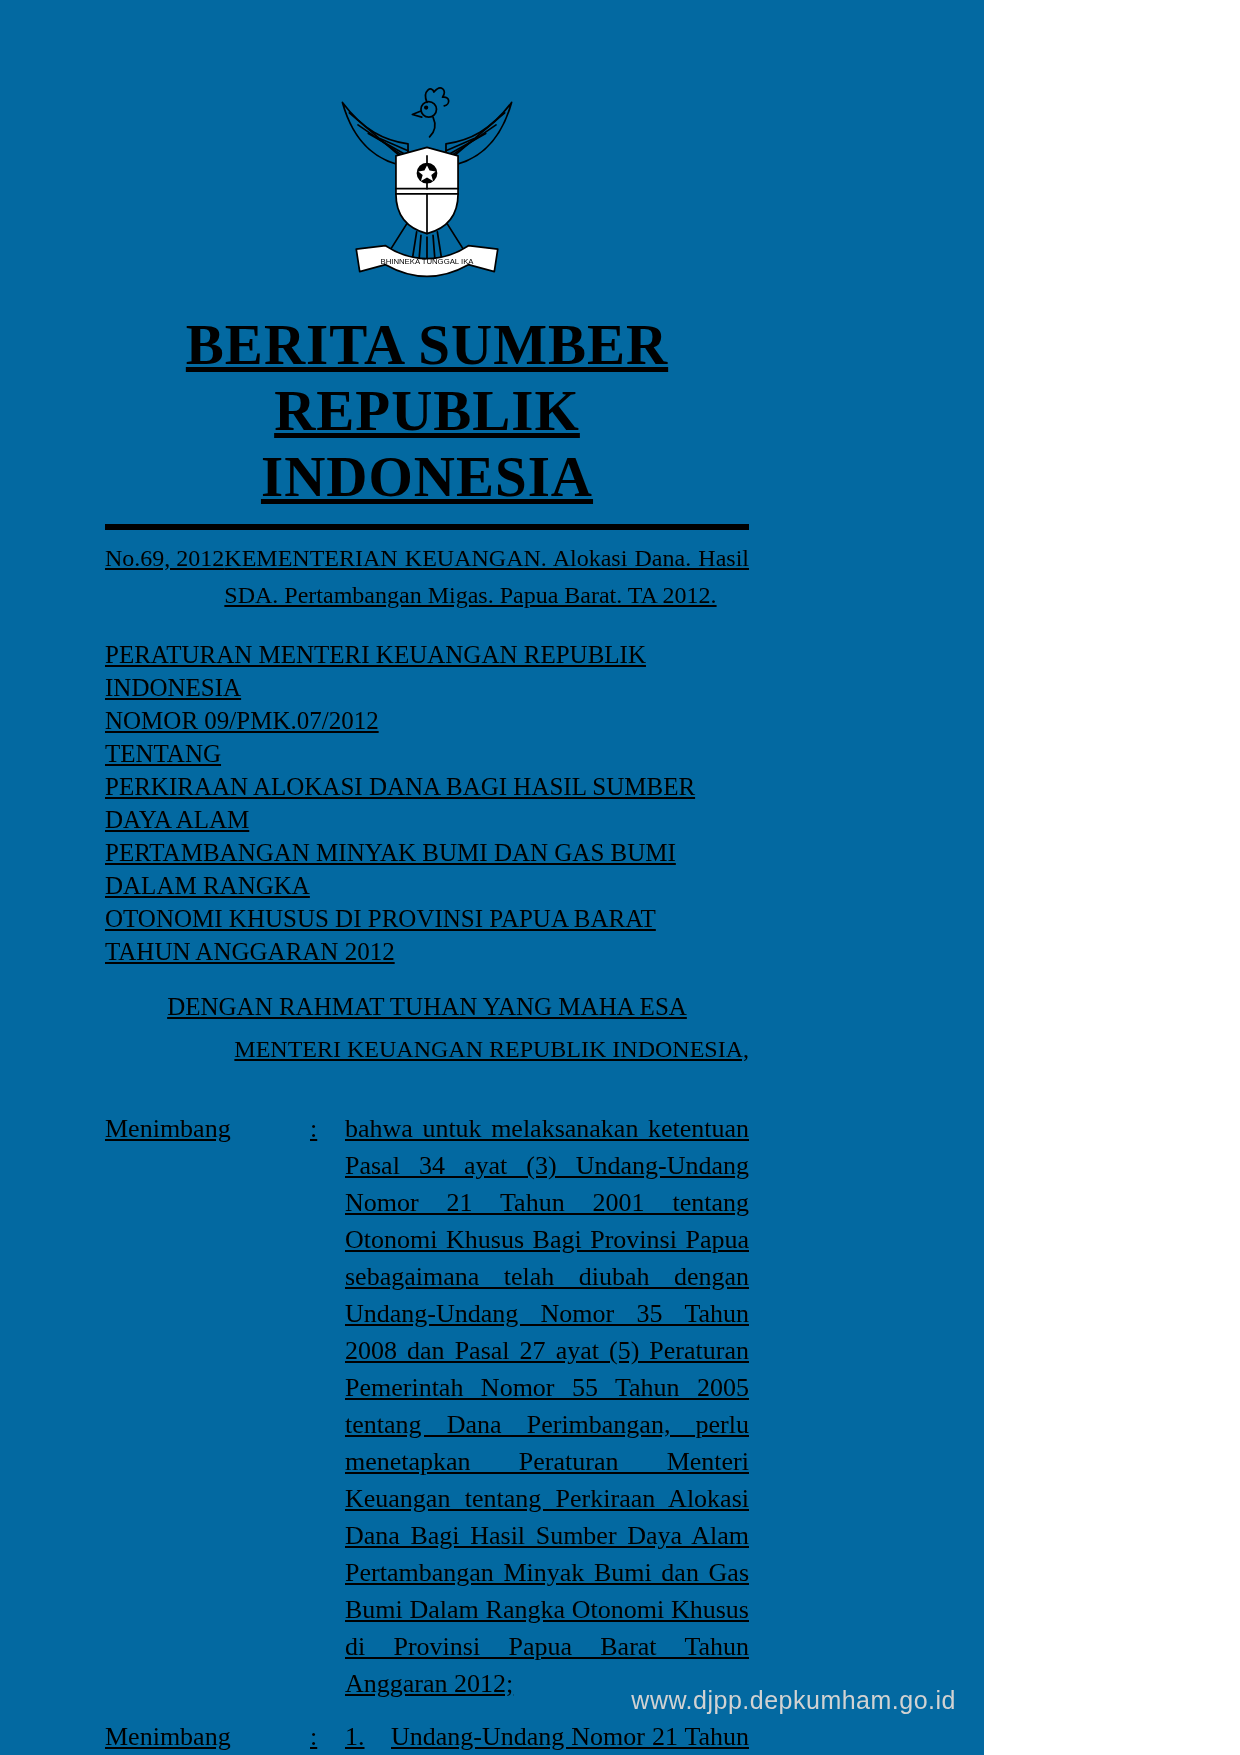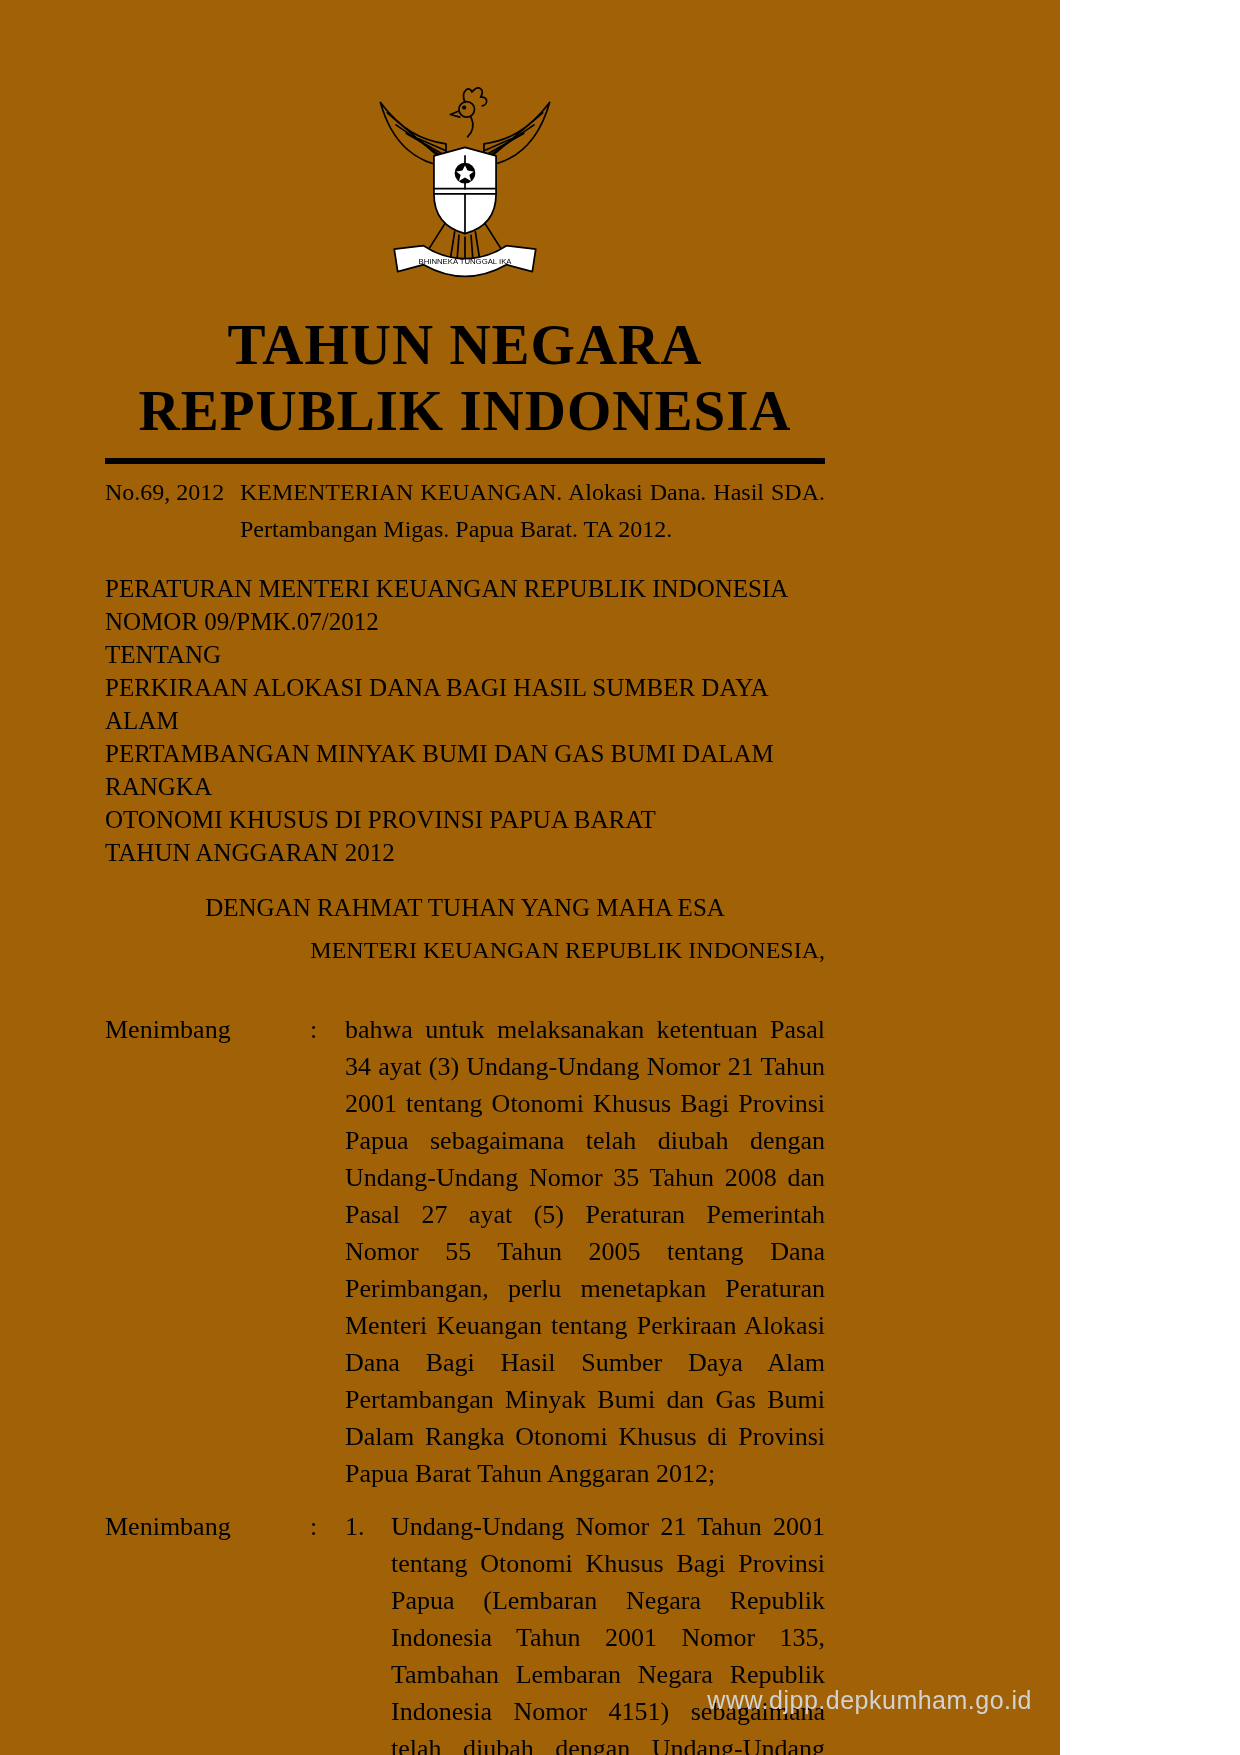--- a/index.html
+++ b/index.html
@@ -1,24 +1,25 @@
 <!DOCTYPE html>
 <html><head>
 <meta charset="utf-8">
 <style>
   * { margin: 0; padding: 0; box-sizing: border-box; }
   html, body { background: #ffffff; }
   .page {
-    width: 1060px;
+    width: 984px;
     height: 1755px;
     position: relative;
-    background: #a16207;
+    background: #0369a1;
     color: #000000;
     font-family: "Liberation Serif", serif;
     overflow: hidden;
+    text-decoration: underline;
   }
   .content {
     padding: 80px 235px 0 105px; 
   }
   .emblem-wrap {
     width: 190px;
     margin: 0 auto;
     text-align: center;
   }
   .masthead-title {
@@ -136,21 +137,21 @@
           <circle cx="110" cy="108" r="11" fill="#000"></circle>
           <path d="M110 99 L113 105 L120 106 L115 110 L117 117 L110 113 L103 117 L105 110 L100 106 L107 105 Z" fill="#fff" stroke="none"></path>
 
           <path d="M28 196 L62 192 C92 212 128 212 158 192 L192 196 L188 222 L158 214 C126 232 94 232 62 214 L32 222 Z" fill="#fff"></path>
         </g>
         <text x="110" y="213" text-anchor="middle" font-size="9" font-family="Liberation Sans, sans-serif" fill="#000">BHINNEKA TUNGGAL IKA</text>
       </svg>
     </div>
 
     <h1 class="masthead-title">
-      <span>TAHUN NEGARA</span><br>
+      <span>BERITA SUMBER</span><br>
       <span>REPUBLIK INDONESIA</span>
     </h1>
 
     <div class="rule"></div>
 
     <div class="issue-row">
       <div class="issue-no">No.69, 2012</div>
       <div class="abstract">KEMENTERIAN KEUANGAN. Alokasi Dana. Hasil SDA. Pertambangan Migas. Papua Barat. TA 2012.</div>
     </div>
 

